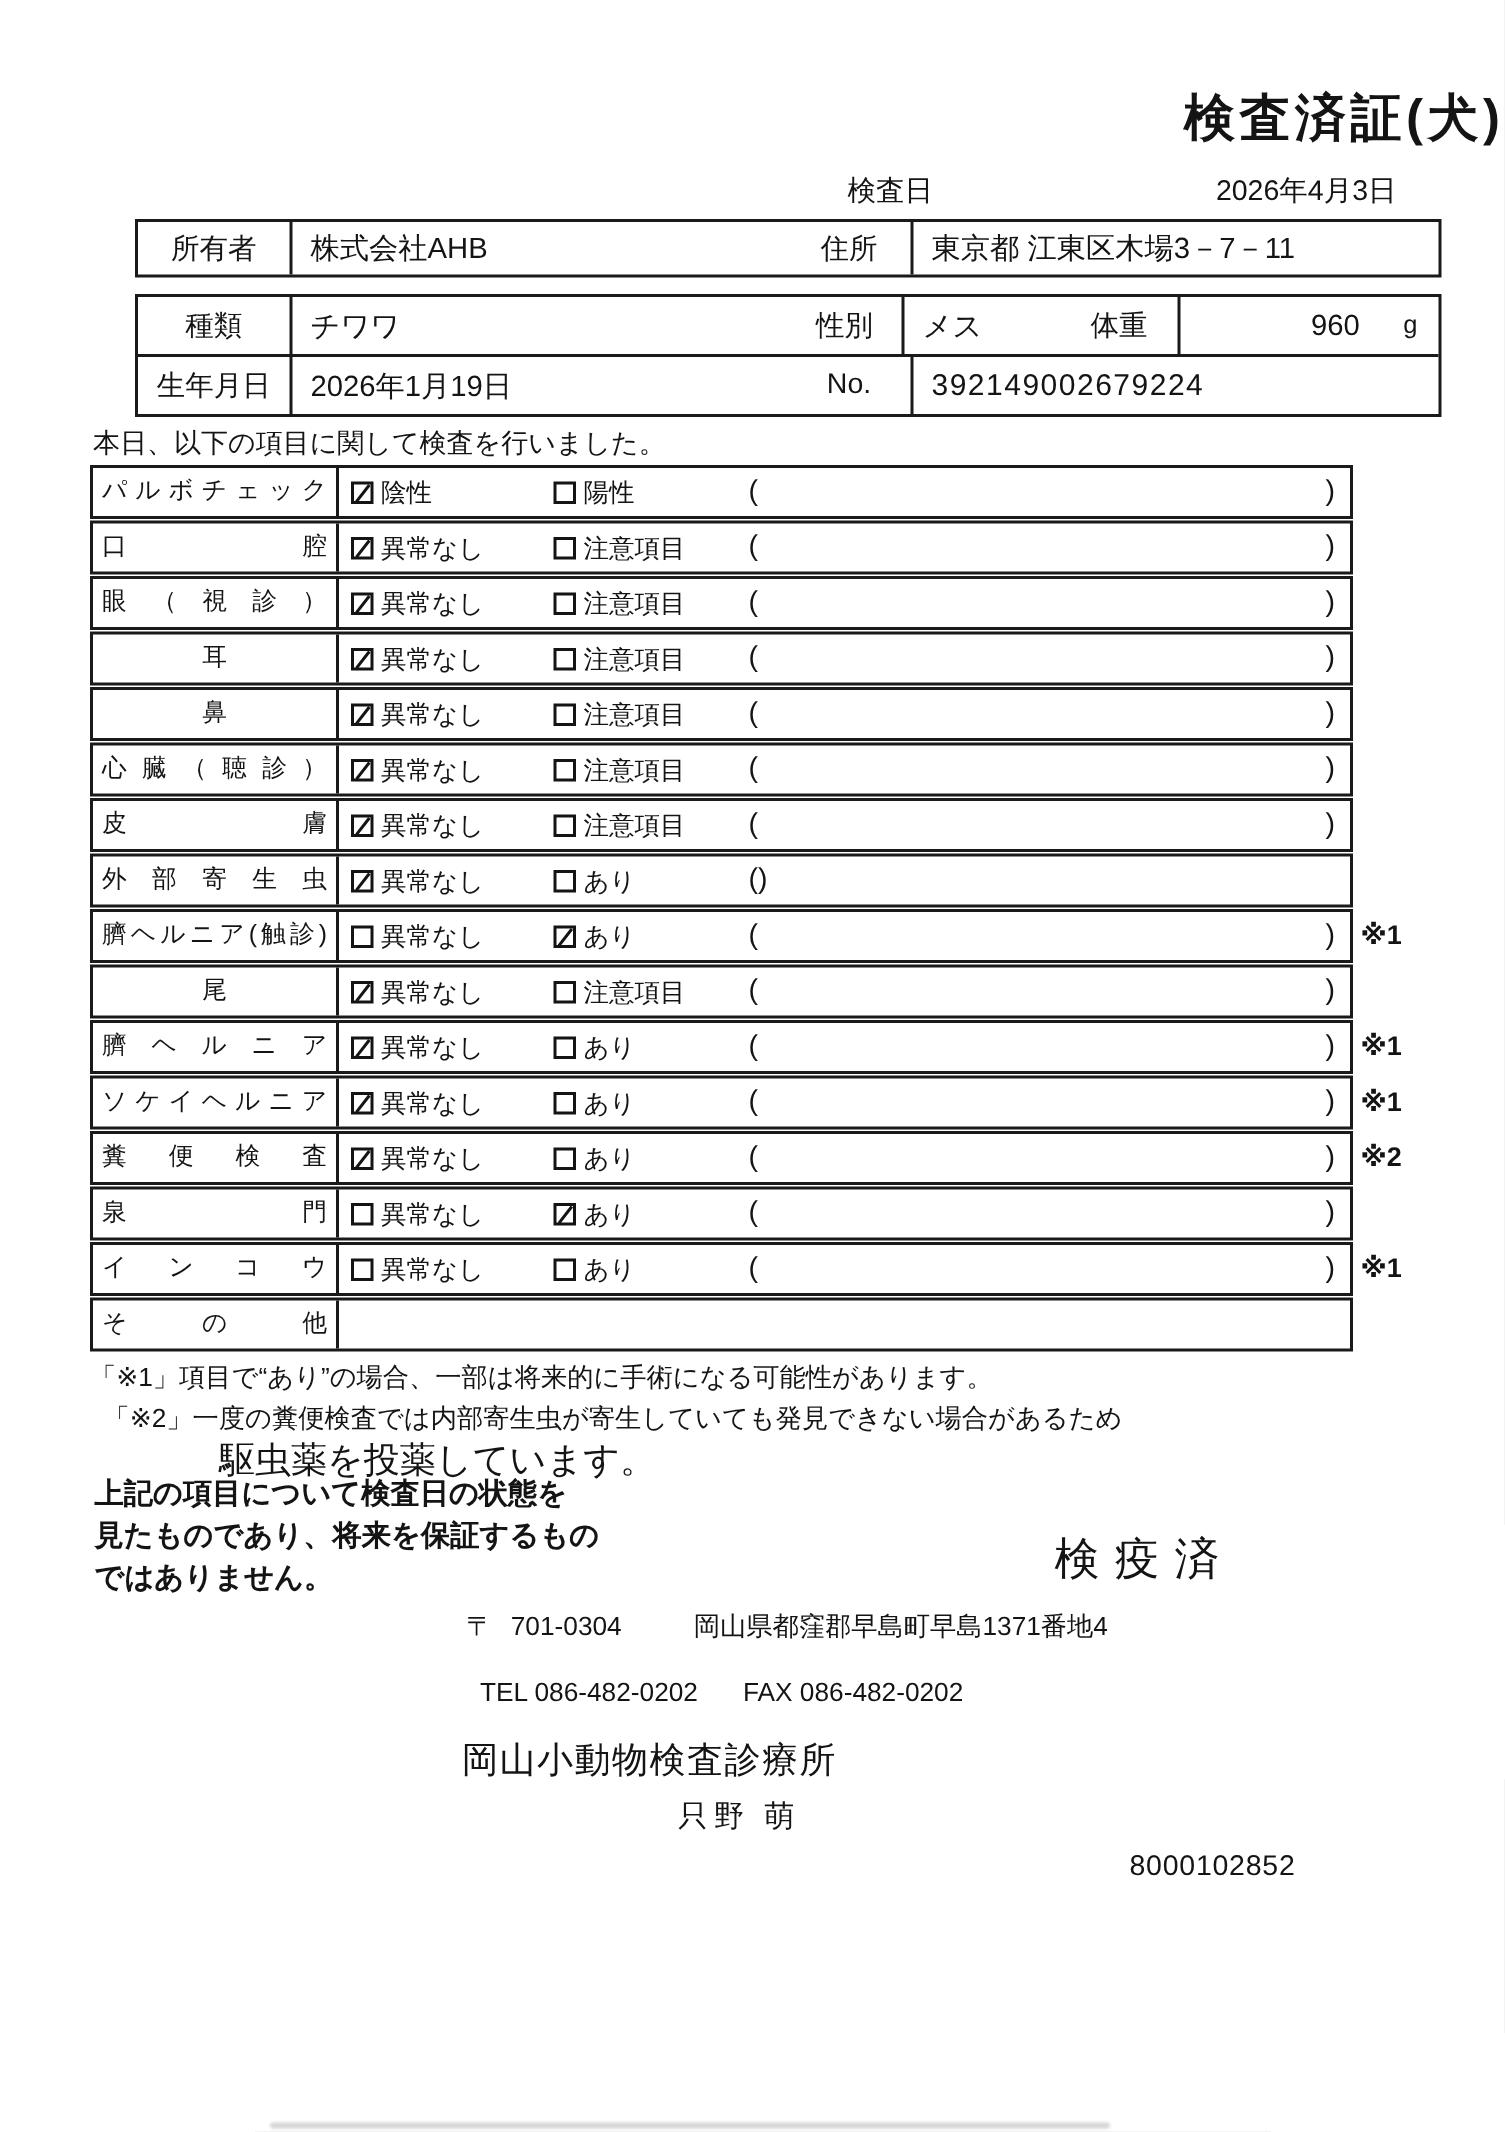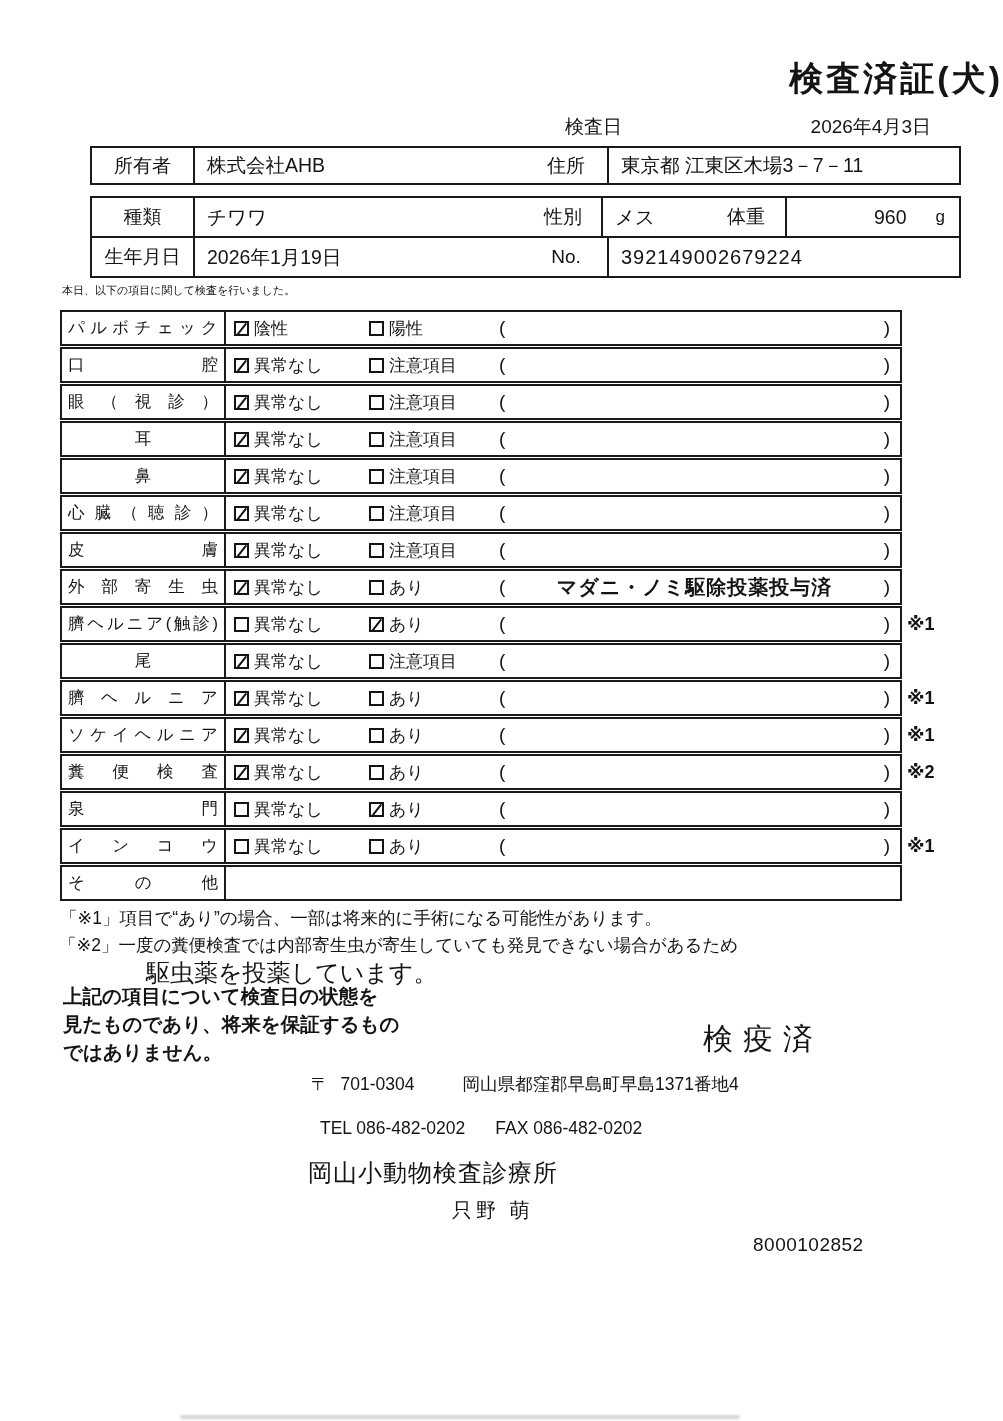--- a/index.html
+++ b/index.html
@@ -26,21 +26,21 @@
     display:flex; align-items:center; justify-content:center;
     border-right:2px solid #1a1a1a; font-size:19px; flex:0 0 auto;
   }
   .hvalue { display:flex; align-items:center; padding-left:12px; font-size:19.5px; flex:1 1 auto; }
   .w103 { width:103px; } .w330 { width:330px; flex:0 0 330px; } .w84 { width:84px; }
   .w78 { width:78px;text-align:right; } .w104 { width:104px; flex:0 0 104px; } .w80 { width:80px; }
   .weight-value { justify-content:flex-end; padding-right:14px; gap:29px; }
   .weight-unit { font-size:17px; }
   .no-value { letter-spacing:1px; font-size:20px; }
 
-  .intro { position:absolute; top:283px; left:62px; font-size:11px; font-weight:500; }
+  .intro { position:absolute; top:283px; left:62px; font-size:18px; font-weight:500; }
 
   
   .check-table { position:absolute; top:310px; left:60px; width:842px; }
   .trow {
     position:relative; display:flex; align-items:stretch; height:36px;
     border:2px solid #1a1a1a; margin-bottom:1px; background:#fff;
   }
   .tlabel {
     width:164px; flex:0 0 164px; border-right:2px solid #1a1a1a;
     font-size:16.5px; line-height:31px; padding:0 6px;
@@ -63,21 +63,21 @@
     flex:1 1 auto; text-align:center; font-size:20px; font-weight:600;
     letter-spacing:1px; white-space:nowrap; overflow:visible;
   }
   .mark {
     position:absolute; left:100%; top:50%; transform:translateY(-50%);
     padding-left:7px; font-size:18px; font-weight:600; white-space:nowrap;
   }
 
   
   .fn1 { position:absolute; top:906px; left:60px; font-size:17.5px; font-weight:500; }
-  .fn2 { position:absolute; top:933px; left:59px; font-size:17.5px; font-weight:500; }
+  .fn2 { position:absolute; top:933px; left:69px; font-size:17.5px; font-weight:500; }
   .fn3 { position:absolute; top:957px; left:105px; font-size:24px; font-weight:500;padding-left:41px; }
   .disclaimer { position:absolute; top:982px; left:63px; font-size:19.5px; font-weight:600; line-height:28px; }
 
   
   .stamp { position:absolute; top:1019px; left:703px; font-size:30px; font-weight:500; letter-spacing:10px; }
   .postal { position:absolute; top:1072px; left:311px; display:flex; align-items:baseline; font-size:17.5px; font-weight:500; }
   .postal .pc { margin-left:12px; } .postal .addr { margin-left:48px; }
   .telfax { position:absolute; top:1118px; left:320px; display:flex; font-size:17.5px; font-weight:500; }
   .telfax .fax { margin-left:30px; }
   .clinic { position:absolute; top:1157px; left:308px; font-size:24px; font-weight:500; letter-spacing:1px; }
@@ -259,21 +259,20 @@
       <div class="tcontent">
         <span class="opt">
             <span class="cb" data-checked="true"></span>
             <span>異常なし</span>
           </span>
         <span class="opt opt2">
             <span class="cb" data-checked="false"></span>
             <span>あり</span>
           </span>
         <span class="paren">(</span>
-        <span class="note">マダニ・ノミ駆除投薬投与済</span>
         <span class="paren">)</span>
       </div>
       <span class="mark"></span>
     </div>
 
     <div class="trow">
       <div class="tlabel">臍ヘルニア(触診)</div>
       <div class="tcontent">
         <span class="opt">
             <span class="cb" data-checked="false"></span>

